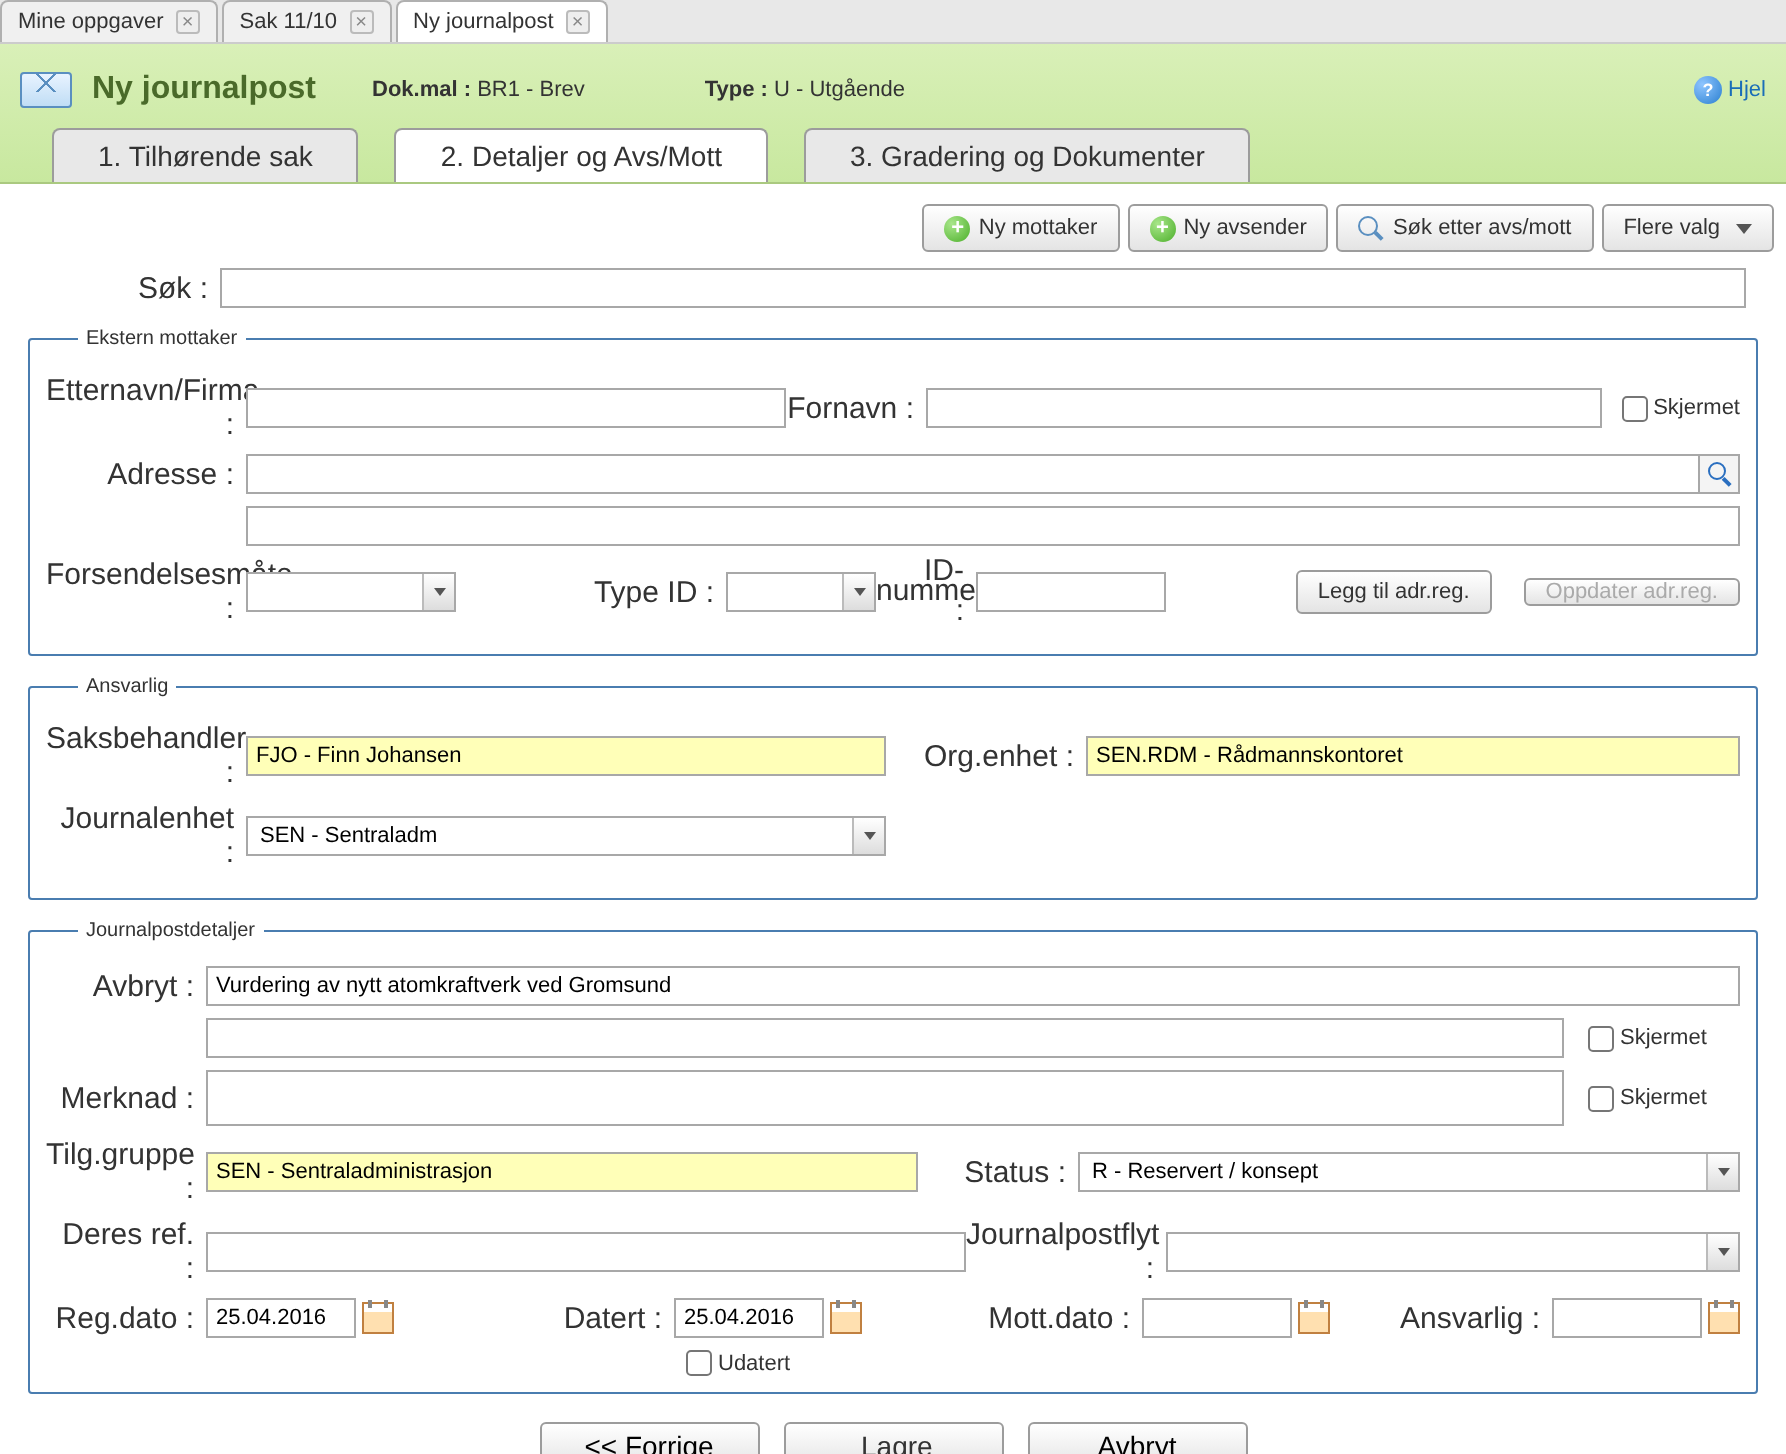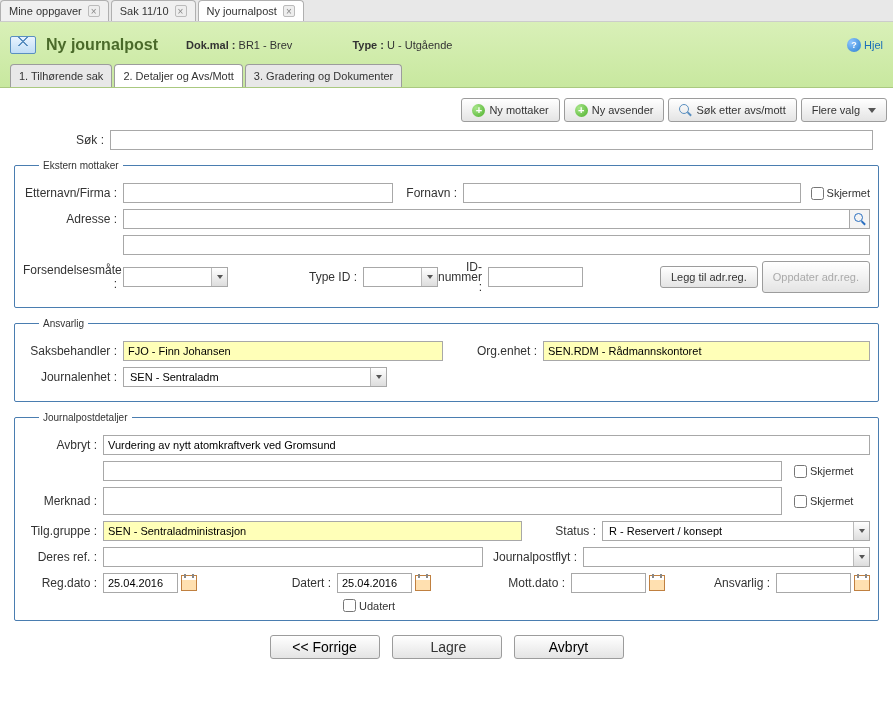--- a/index.html
+++ b/index.html
@@ -17,36 +17,36 @@
 .mail-icon { width: 26px; height: 18px; border: 1px solid #5a8fc0; background: linear-gradient(#e8f3ff, #c0ddf5); position: relative; border-radius: 2px; }
 .mail-icon::before { content: ''; position: absolute; top: 0; left: 0; right: 0; height: 9px; background: linear-gradient(135deg, transparent 48%, #5a8fc0 48%, #5a8fc0 52%, transparent 52%), linear-gradient(-135deg, transparent 48%, #5a8fc0 48%, #5a8fc0 52%, transparent 52%); }
 .header-title { font-size: 16px; font-weight: bold; color: #4a6a2a; width: 130px; }
 .header-meta { font-size: 11px; color: #333; }
 .header-meta b { font-weight: bold; }
 .help-link { margin-left: auto; display: flex; align-items: center; gap: 3px; color: #1a6eb8; font-size: 11px; cursor: pointer; }
 .help-icon { width: 14px; height: 14px; border-radius: 50%; background: radial-gradient(circle at 30% 30%, #8ec5ff, #2a7fd0); color: #fff; display: inline-flex; align-items: center; justify-content: center; font-size: 9px; font-weight: bold; }
 
 
 .sub-tabs { display: flex; gap: 2px; padding-top: 4px; }
-.sub-tab { padding: 5px 8px; border: 1px solid #9c9c9c; border-bottom: none; background: #e8e8e8; border-radius: 4px 4px 0 0; font-size: 11px; cursor: pointer; }
+.sub-tab { padding: 5px 22px; border: 1px solid #9c9c9c; border-bottom: none; background: #e8e8e8; border-radius: 4px 4px 0 0; font-size: 14px; cursor: pointer; margin-left: 16px; }
 .sub-tab.active { background: #fff; }
 
 
 .content { padding: 10px 6px 6px 6px; background: #fff; }
 .toolbar-row { display: flex; justify-content: flex-end; gap: 4px; margin-bottom: 8px; }
 .btn { display: inline-flex; align-items: center; gap: 4px; padding: 4px 10px; border: 1px solid #9c9c9c; background: linear-gradient(#fff, #e4e4e4); border-radius: 3px; font-size: 11px; cursor: pointer; height: 24px; }
 .btn .plus-icon { width: 13px; height: 13px; border-radius: 50%; background: radial-gradient(circle at 30% 30%, #a8e68a, #4caf2a); display: inline-flex; align-items: center; justify-content: center; color: #fff; font-size: 11px; font-weight: bold; line-height: 1; }
 .btn .search-sm { width: 13px; height: 13px; position: relative; }
 .btn .search-sm::before { content: ''; position: absolute; width: 8px; height: 8px; border: 1.5px solid #5a8fc0; border-radius: 50%; top: 0; left: 0; }
 .btn .search-sm::after { content: ''; position: absolute; width: 5px; height: 1.5px; background: #5a8fc0; top: 9px; left: 8px; transform: rotate(45deg); }
 .btn .dd-arrow { margin-left: 4px; width: 0; height: 0; border-left: 4px solid transparent; border-right: 4px solid transparent; border-top: 5px solid #555; }
 
 
 .form-row { display: flex; align-items: center; margin-bottom: 6px; }
-.lbl { text-align: right; padding-right: 6px; color: #333; font-size: 12px; }
+.lbl { text-align: right; padding-right: 6px; color: #333; font-size: 15px; }
 .lbl-100 { width: 100px; flex-shrink: 0; }
 .lbl-90 { width: 90px; flex-shrink: 0; }
 .lbl-80 { width: 80px; flex-shrink: 0; }
 .lbl-70 { width: 70px; flex-shrink: 0; }
 
 input[type="text"], .txt { height: 20px; border: 1px solid #a8a8a8; padding: 2px 4px; font-size: 11px; background: #fff; }
 input[readonly].hl-yellow, .hl-yellow { background: #ffffb8; }
 .hl-cyan { background: #c8f0f0; }
 select, .sel { height: 20px; border: 1px solid #a8a8a8; font-size: 11px; background: #fff; padding: 1px 2px; }
 .chk { width: 13px; height: 13px; vertical-align: middle; }
@@ -178,35 +178,35 @@
       </div>
       <div class="lbl" style="width:135px">Type ID :</div>
       <div class="sel-wrap" style="width:75px">
         <select style="width:100%"><option></option></select>
         <div class="dd-btn"></div>
       </div>
       <div class="lbl" style="width:50px;line-height:10px">ID-nummer :</div>
       <input type="text" style="width: 95px;" value="">
       <div class="spacer"></div>
       <div class="btn" style="height:22px">Legg til adr.reg.</div>
-      <div class="btn disabled-btn" style="height:32px;margin-left:4px">Oppdater adr.reg.</div>
+      <div class="btn disabled-btn" style="height:14px;margin-left:16px">Oppdater adr.reg.</div>
     </div>
   </fieldset>
 
   <fieldset>
     <legend>Ansvarlig</legend>
     <div class="form-row">
       <div class="lbl lbl-100">Saksbehandler :</div>
       <input type="text" readonly="" class="hl-yellow" style="width: 320px;" value="FJO - Finn Johansen">
       <div class="lbl" style="width:100px">Org.enhet :</div>
       <input type="text" readonly="" class="hl-yellow" style="flex: 1 1 0%;" value="SEN.RDM - Rådmannskontoret">
     </div>
     <div class="form-row">
       <div class="lbl lbl-100">Journalenhet :</div>
-      <div class="sel-wrap" style="width:264px">
+      <div class="sel-wrap" style="width:320px">
         <select style="width:100%"><option>SEN - Sentraladm</option></select>
         <div class="dd-btn"></div>
       </div>
     </div>
   </fieldset>
 
   <fieldset>
     <legend>Journalpostdetaljer</legend>
 
     <div class="form-row">
@@ -224,21 +224,21 @@
     <div class="form-row">
       <div class="lbl lbl-80">Merknad :</div>
       <textarea class="ta" style="flex: 1 1 0%; height: 28px;"></textarea>
       <div style="width:12px"></div>
       <input type="checkbox" class="chk" style="">
       <span style="margin-left:3px;width:60px">Skjermet</span>
     </div>
 
     <div class="form-row">
       <div class="lbl lbl-80">Tilg.gruppe :</div>
-      <input type="text" readonly="" class="hl-yellow" style="width: 419px;" value="SEN - Sentraladministrasjon">
+      <input type="text" readonly="" class="hl-yellow" style="width: 356px;" value="SEN - Sentraladministrasjon">
       <div class="lbl" style="width:80px">Status :</div>
       <div class="sel-wrap" style="flex:1">
         <select style="width:100%"><option>R - Reservert / konsept</option></select>
         <div class="dd-btn"></div>
       </div>
     </div>
 
     <div class="form-row">
       <div class="lbl lbl-80">Deres ref. :</div>
       <input type="text" style="width: 380px;" value="">

